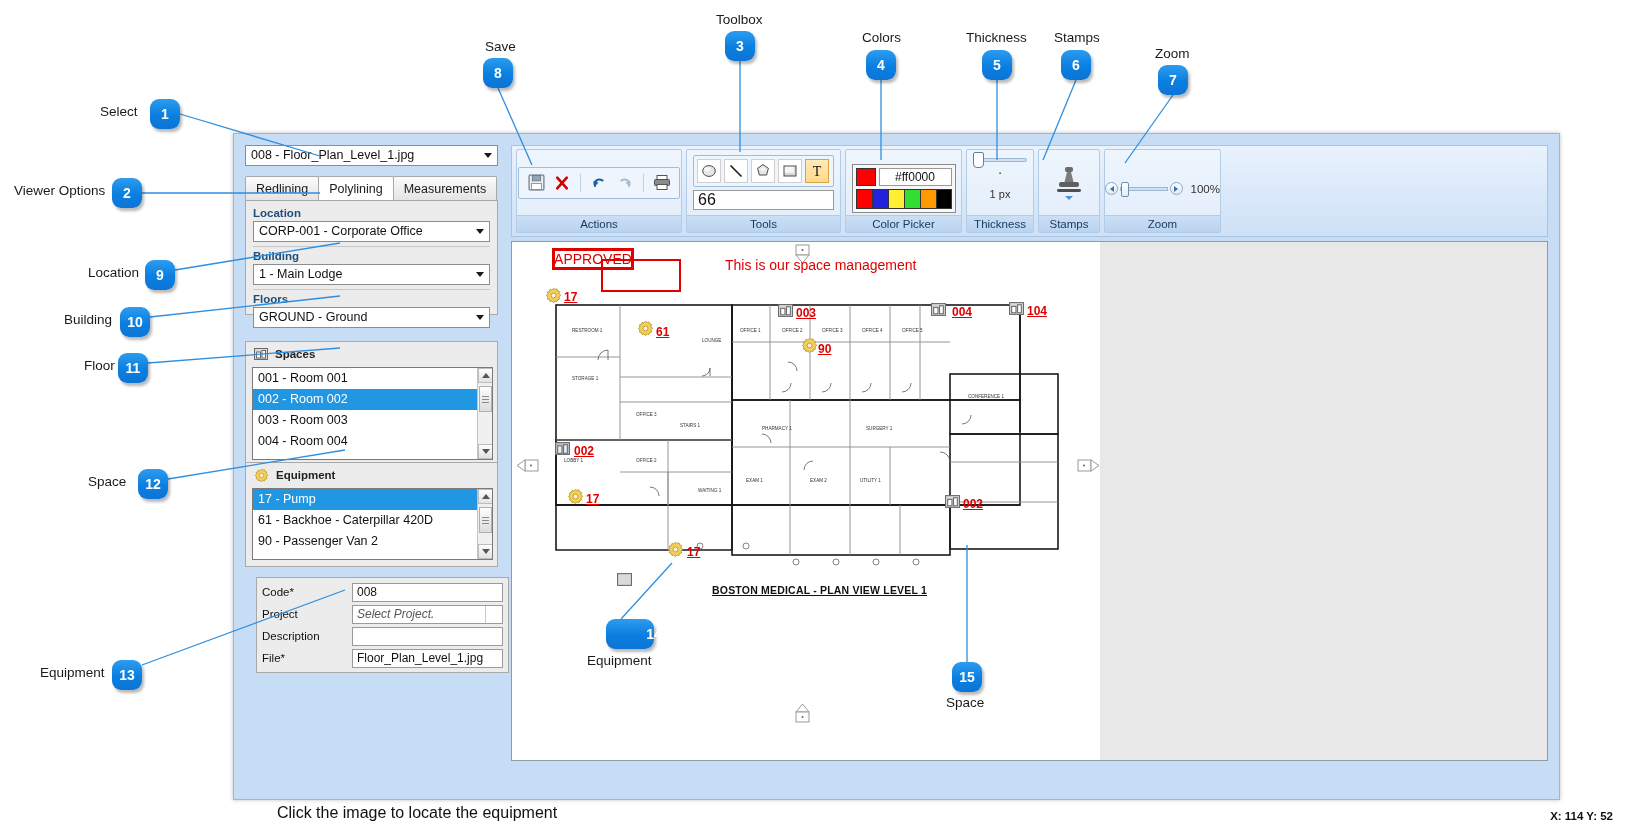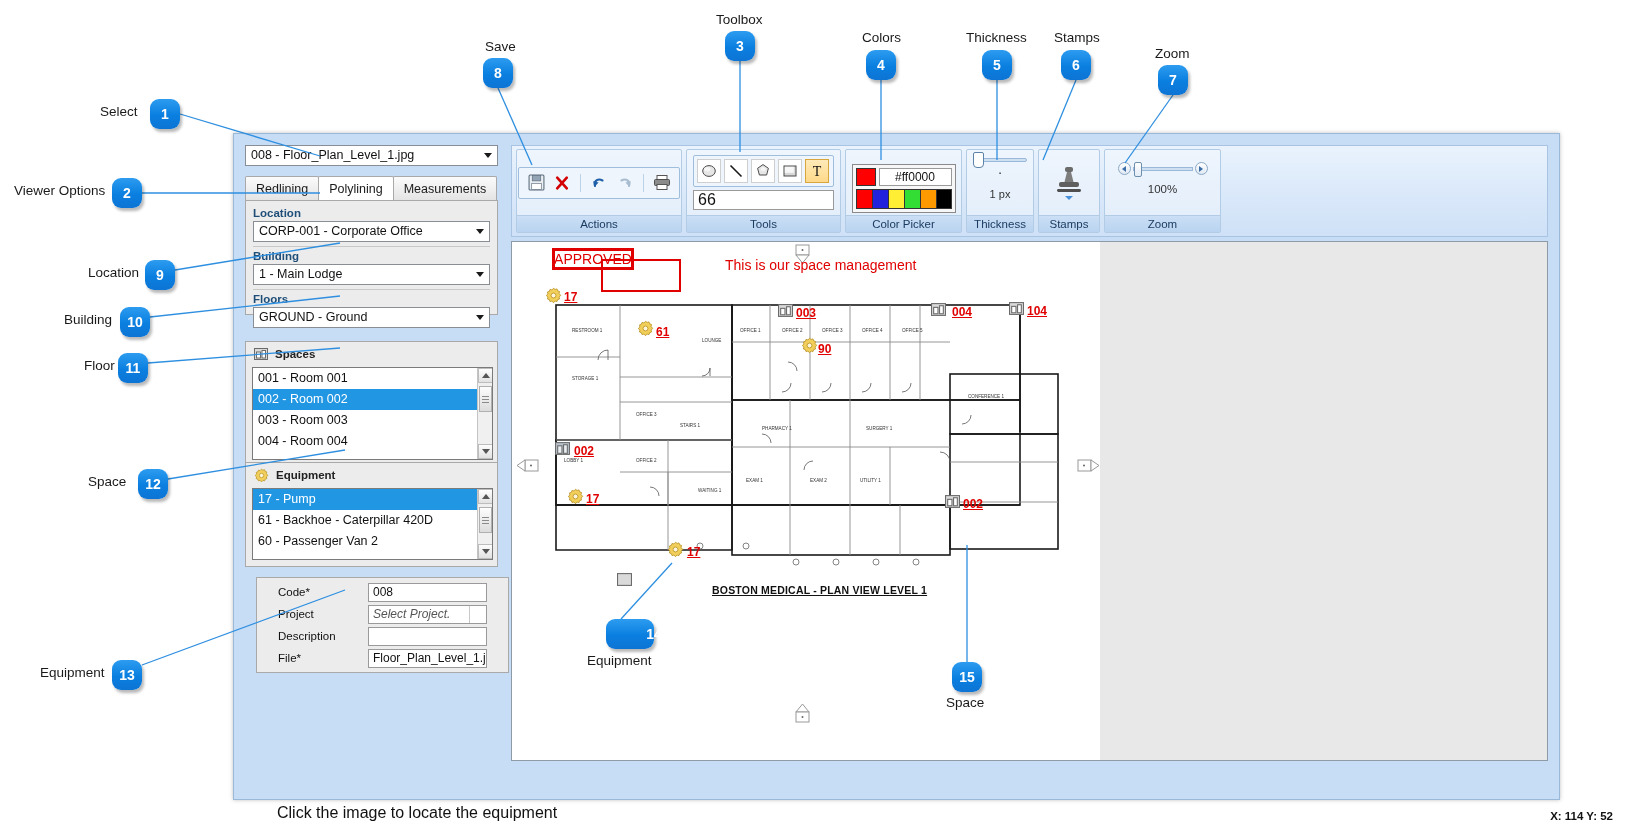--- a/index.html
+++ b/index.html
@@ -128,21 +128,21 @@
     position:absolute; left:1px; width:13px; height:26px;
     background: linear-gradient(to bottom,#fdfdfd,#dcdcdc);
     border:1px solid #b0b0b0;
     display:flex;align-items:center;justify-content:center;
   }
   .vthumb .grip { width:7px; height:7px;
     background: repeating-linear-gradient(to bottom,#8a8a8a 0 1px,transparent 1px 3px); }
 
   
   #formbox { position:absolute; left:11px; top:530px; width:253px; height:90px;
-    background:#ececec; border:1px solid #a9a9a9; padding: 4px 21px; }
+    background:#ececec; border:1px solid #a9a9a9; padding: 4px 5px; }
   .frow { display:flex; align-items:center; height:20px; margin-bottom:2px; }
   .frow .lbl { width: 90px; font-size: 11.5px; color:#111; }
   .finput {
     flex:1; height:19px; background:#fff; border:1px solid #9a9a9a;
     font-size:12px; line-height:17px; padding-left:4px; color:#111; position:relative; overflow:hidden;
   }
   .finput.empty { background:#fff; }
 
   
   #ribbon {
@@ -321,21 +321,21 @@
         <div class="group-head">
           <svg width="15" height="15" viewBox="0 0 16 16">
             <path d="M8 1.2l1.5 1.1 1.8-.5.6 1.8 1.8.6-.5 1.8L14.8 8l-1.6 1.5.5 1.8-1.8.6-.6 1.8-1.8-.5L8 14.8 6.5 13.2l-1.8.5-.6-1.8-1.8-.6.5-1.8L1.2 8l1.6-1.5-.5-1.8 1.8-.6.6-1.8 1.8.5z" fill="#f2cf5b" stroke="#b99326" stroke-width="0.8"></path>
             <circle cx="8" cy="8" r="2.3" fill="#fdf6dd" stroke="#b99326" stroke-width="0.8"></circle>
           </svg>
           <span>Equipment</span>
         </div>
         <div class="listbox" style="position:absolute;left:6px;top:25px;width:241px;height:72px;">
           <div class="list-item sel"><span>17 - Pump</span></div>
           <div class="list-item"><span>61 - Backhoe - Caterpillar 420D</span></div>
-          <div class="list-item"><span>60 - Passenger Van 2</span></div>
+          <div class="list-item"><span>90 - Passenger Van 2</span></div>
           <div class="vscroll">
             <div class="sbtn">
                 <i class="caret-up"></i>
               </div>
             <div class="vthumb" style="top:18px;">
                 <i class="grip"></i>
               </div>
             <div class="sbtn bot">
                 <i class="caret-dn"></i>
               </div>
@@ -489,21 +489,21 @@
             <path d="M15 9 L19 9 L21.5 19 L12.5 19 Z" fill="#7d7d7d"></path>
             <rect x="7" y="19" width="20" height="5" rx="2" fill="#5f5f5f"></rect>
             <rect x="5" y="26" width="24" height="3" rx="1.4" fill="#4f4f4f"></rect>
             <path d="M13 33 L21 33 L17 37 Z" fill="#4a90d9"></path>
           </svg>
         </div>
         <div class="rtitle">Stamps</div>
       </div>
 
       <div class="rgroup" style="left:592px;width:117px;">
-        <div class="rbody" style="flex-direction:column;gap:8px;padding-top:12px;justify-content:flex-start;">
+        <div class="rbody" style="flex-direction:row;gap:8px;padding-top:12px;justify-content:flex-start;">
           <div style="position:relative;width:90px;display:flex;align-items:center;">
             <div style="width:13px;height:13px;border-radius:50%;background:linear-gradient(to bottom,#fff,#dfe9f3);border:1px solid #8aa8c5;display:flex;align-items:center;justify-content:center;">
               <i style="width:0;height:0;border-top:3px solid transparent;border-bottom:3px solid transparent;border-right:4px solid #3a6ea5;"></i>
             </div>
             <div style="flex:1;height:4px;background:#cfe0f2;border:1px solid #9ab8d8;margin:0 2px;position:relative;">
               <div style="position:absolute;left:0px;top:-6px;width:8px;height:15px;background:linear-gradient(to bottom,#fff,#e3ecf6);border:1px solid #6f8fae;border-radius:2px;"></div>
             </div>
             <div style="width:13px;height:13px;border-radius:50%;background:linear-gradient(to bottom,#fff,#dfe9f3);border:1px solid #8aa8c5;display:flex;align-items:center;justify-content:center;">
               <i style="width:0;height:0;border-top:3px solid transparent;border-bottom:3px solid transparent;border-left:4px solid #3a6ea5;"></i>
             </div>

